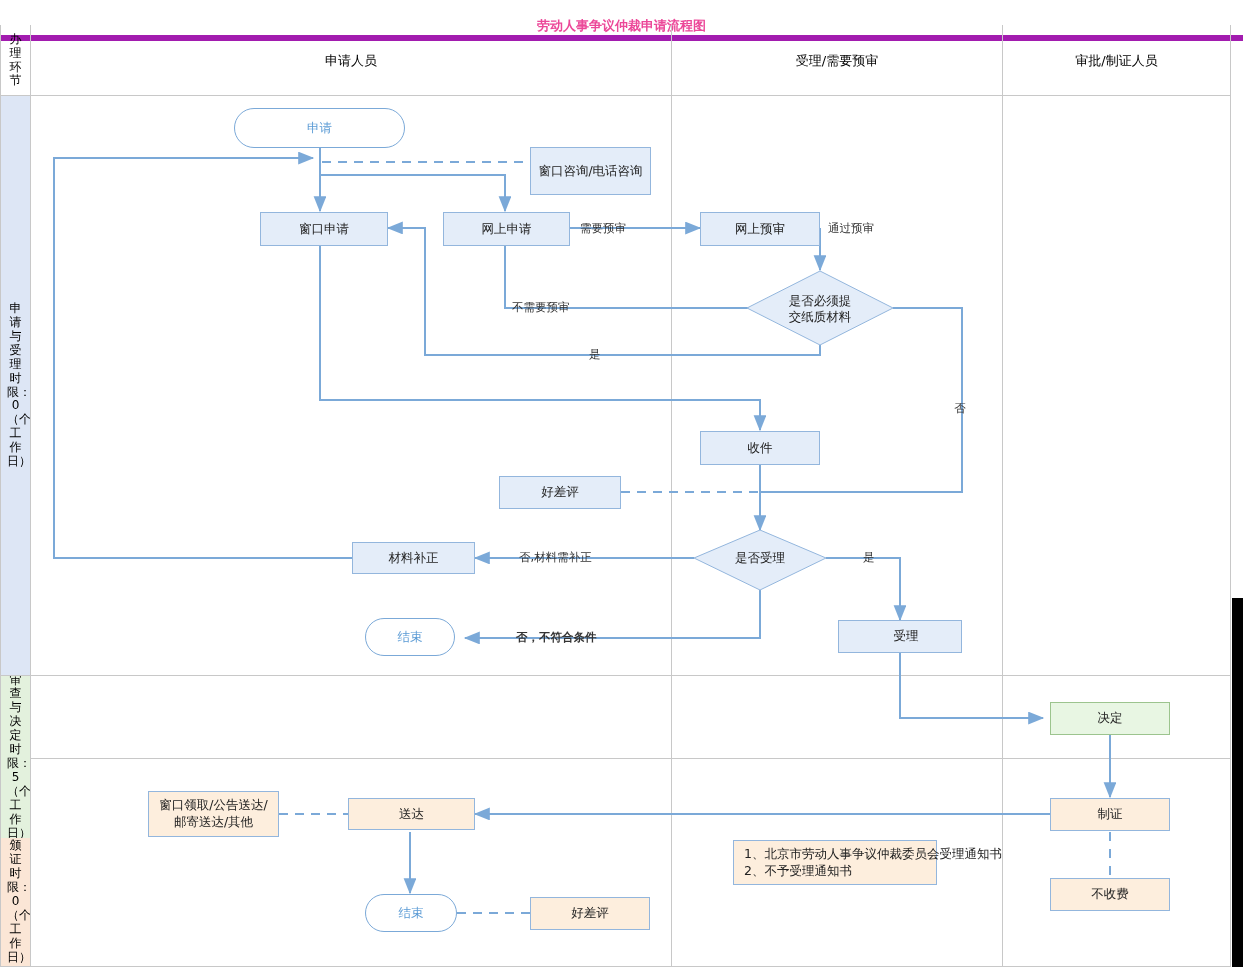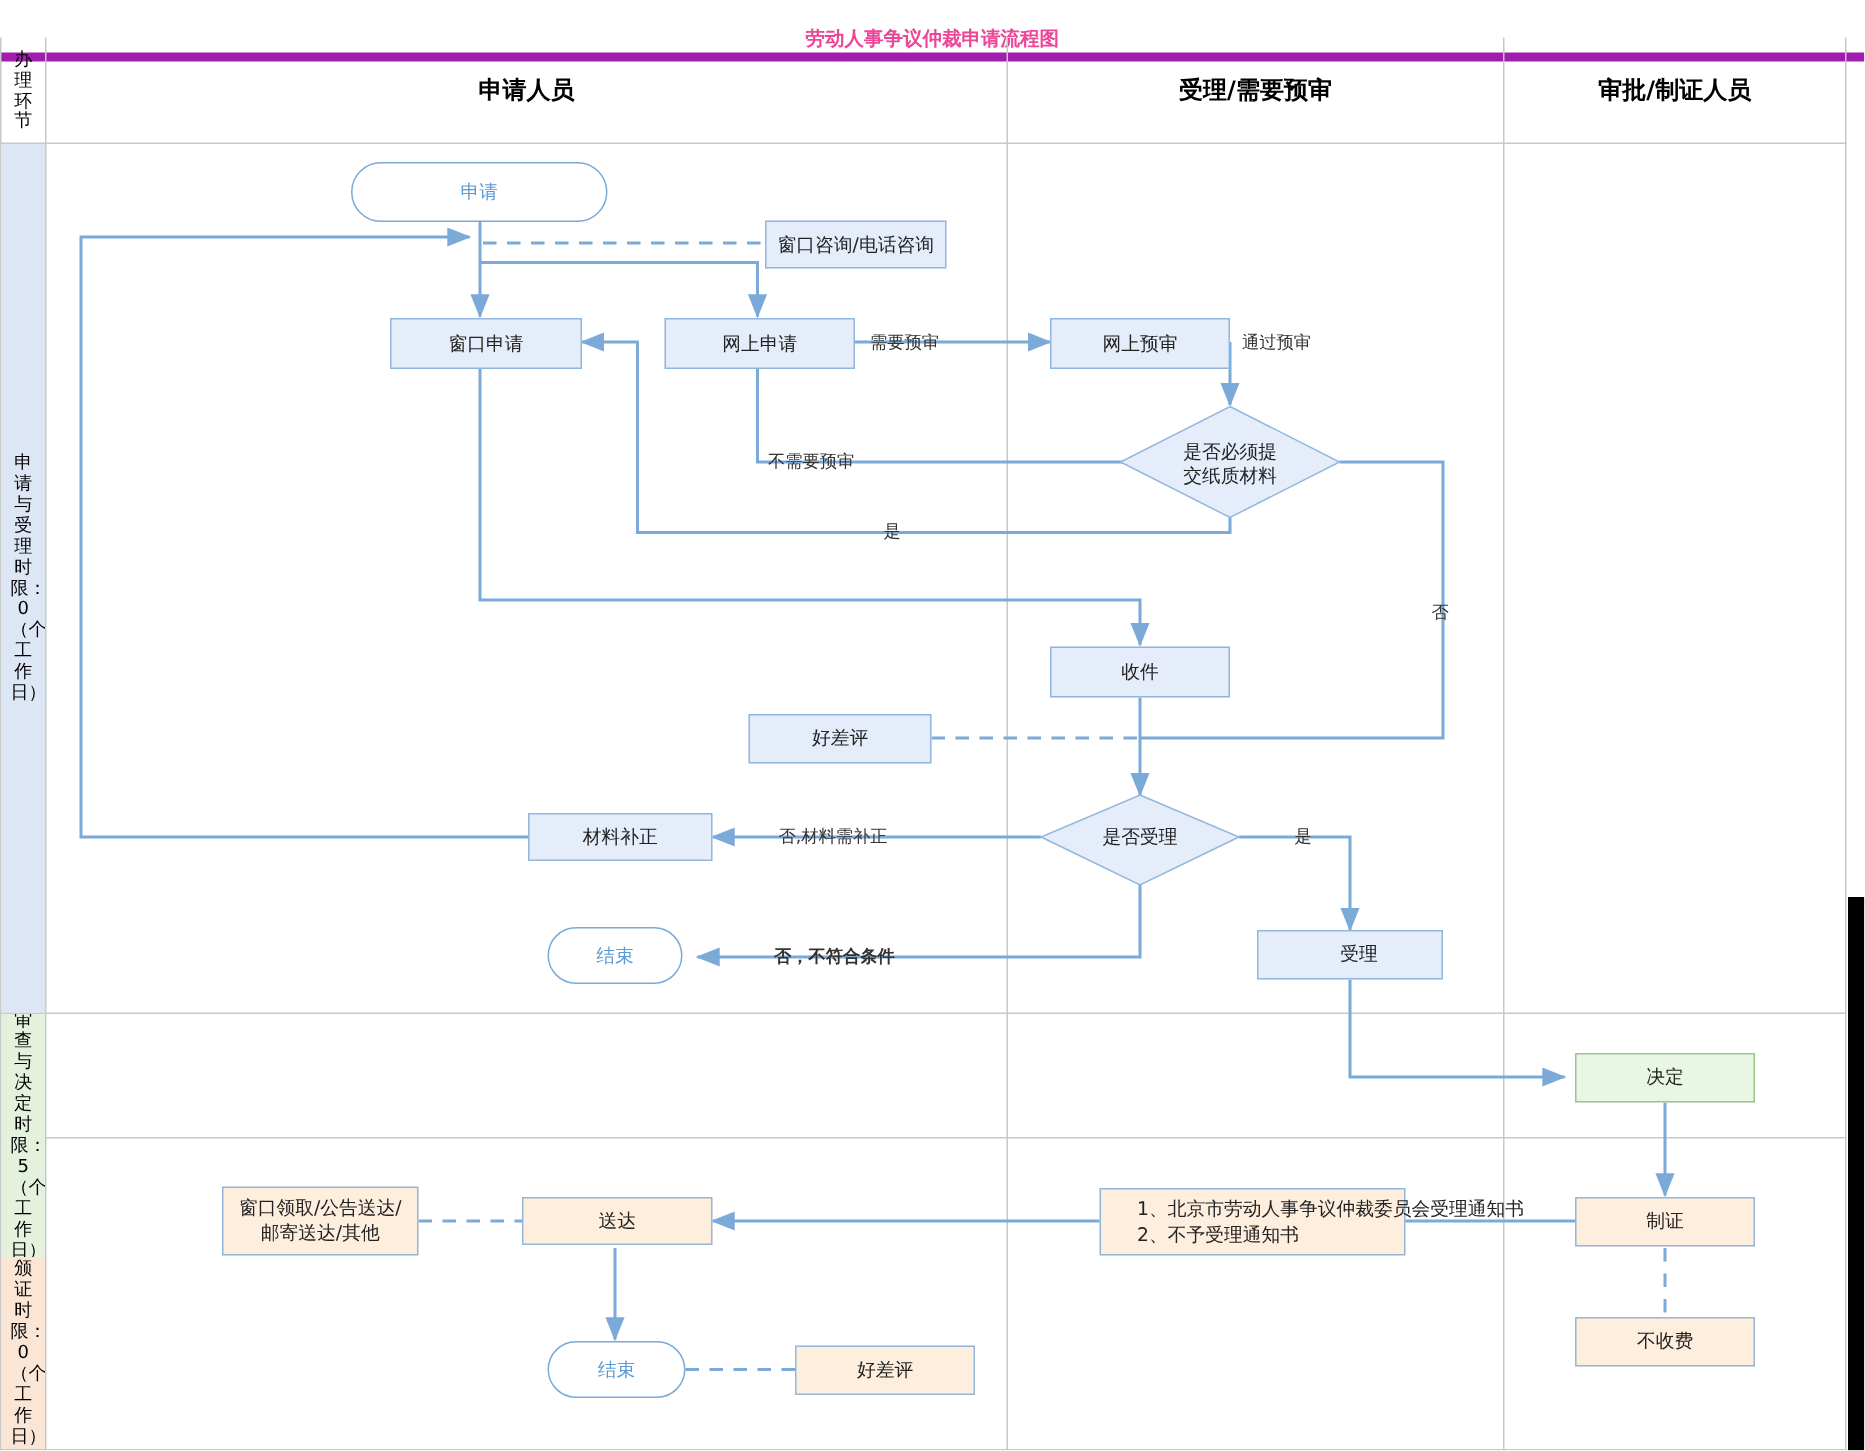--- a/index.html
+++ b/index.html
@@ -39,22 +39,22 @@
     border-bottom: 6px solid #a21caf;
   }
 
   .col-header {
     position: absolute;
     top: 26px;
     height: 69px;
     display: flex;
     align-items: center;
     justify-content: center;
-    font-size: 16px;
-    font-weight: bold;
+    font-size: 13px;
+    font-weight: normal;
     color: #000;
     box-sizing: border-box;
   }
 
   
   .vlabel {
     position: absolute;
     left: 1px;
     width: 29px;
     display: flex;
@@ -105,21 +105,22 @@
   }
   .node.terminal {
     background: #ffffff;
     border: 1.4px solid #7ba9d8;
     border-radius: 22px;
     color: #5b9bd5;
   }
   .node.left-al {
     justify-content: flex-start;
     text-align: right;
-    padding-left: 24px;
+    padding-left: 10px;
+    margin-top: 48px;
   }
 
   
   .diamond-label {
     position: absolute;
     display: flex;
     align-items: center;
     justify-content: center;
     text-align: center;
     font-size: 12.5px;
@@ -247,21 +248,21 @@
     </g>
 
     <g fill="#e4edf9" stroke="#93b6dd" stroke-width="1">
       <polygon points="820,271 893,308 820,345 747,308"></polygon>
       <polygon points="760,530 826,558 760,590 694,558"></polygon>
     </g>
   </svg>
 
   <div class="node terminal" style="left:234px; top:108px; width:171px; height:40px;">申请</div>
 
-  <div class="node blue" style="left:510px; top:147px; width:121px; height:32px;">窗口咨询/电话咨询</div>
+  <div class="node blue" style="left:530px; top:147px; width:121px; height:48px;">窗口咨询/电话咨询</div>
 
   <div class="node blue" style="left:260px; top:212px; width:128px; height:34px;">窗口申请</div>
 
   <div class="node blue" style="left:443px; top:212px; width:127px; height:34px;">网上申请</div>
 
   <div class="node blue" style="left:700px; top:212px; width:120px; height:34px;">网上预审</div>
 
   <div class="diamond-label" style="left:770px; top:288px; width:100px; height:42px;">
     <span style="display:block;width:74px;">是否必须提交纸质材料</span>
   </div>

